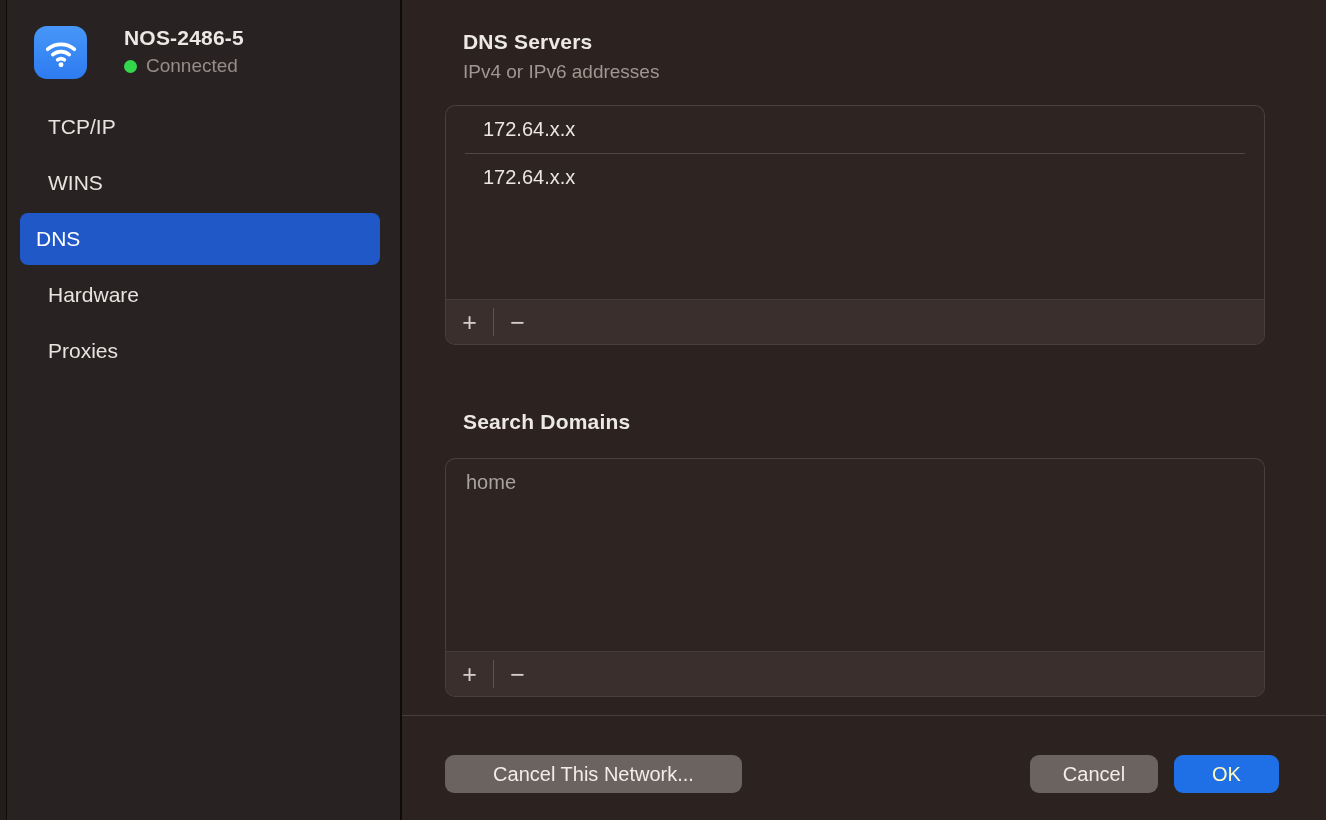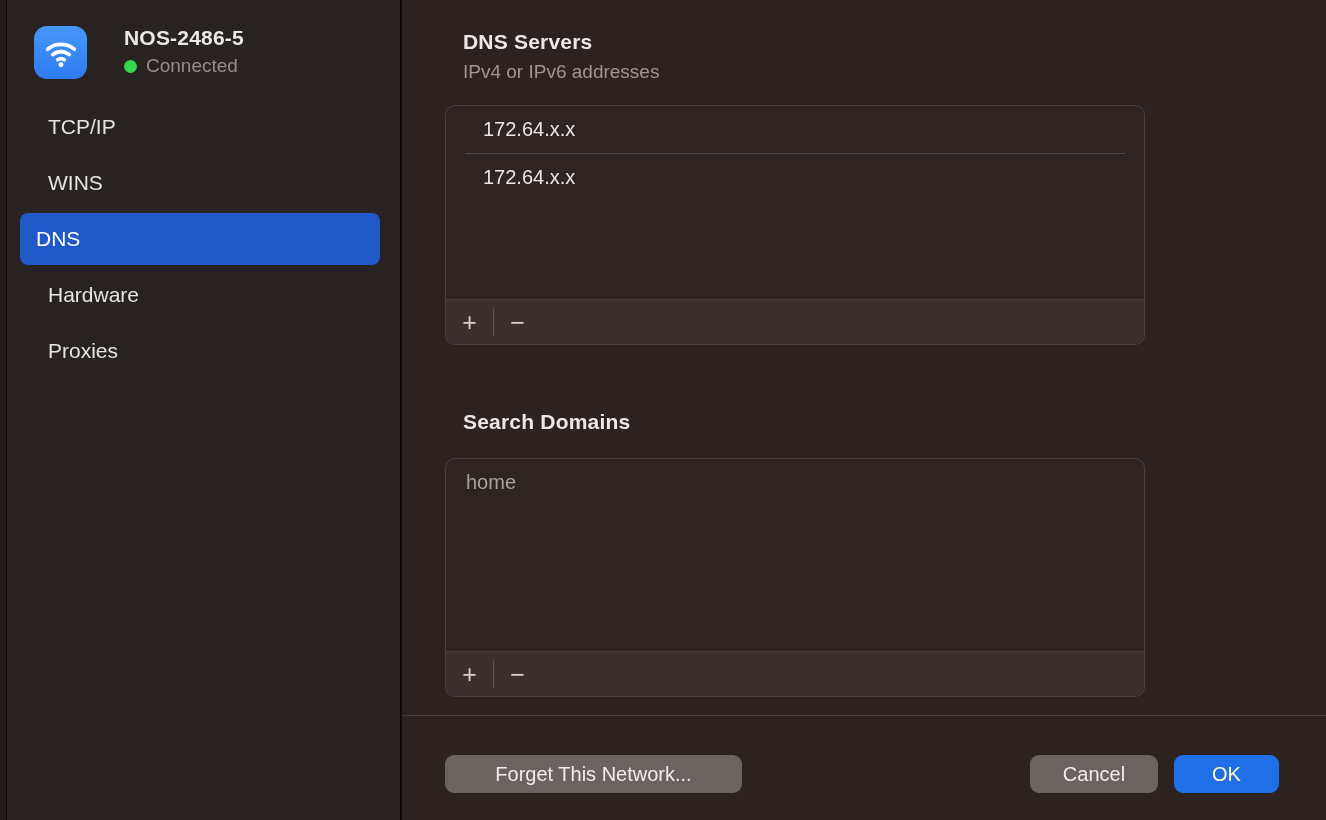--- a/index.html
+++ b/index.html
@@ -64,21 +64,21 @@
 
   
   .content{flex:1 1 auto;position:relative;background:var(--bg-content);}
   .section-title{position:absolute;left:61px;font-size:21px;font-weight:700;color:var(--text-primary);letter-spacing:.2px;}
   .section-sub{position:absolute;left:61px;font-size:19px;color:var(--text-secondary);}
   #dns-title{top:30px;}
   #dns-sub{top:61px;}
   #search-title{top:410px;}
 
   .list-box{
-    position:absolute;left:43px;width:700px;
+    position:absolute;left:43px;width:820px;
     background:var(--bg-box);
     border:1px solid rgba(255,255,255,0.13);
     border-radius:10px;
     overflow:hidden;
   }
   #dns-box{top:105px;height:240px;}
   #search-box{top:458px;height:239px;}
 
   .list-row{
     height:47px;display:flex;align-items:center;
@@ -180,18 +180,18 @@
         </button>
         <span class="tb-sep"></span>
         <button class="tb-btn">
           <span>−</span>
         </button>
       </div>
     </div>
 
     <div class="footer-divider"></div>
 
-    <button class="push-btn" id="forget-btn">Forget This Network...</button>
+    <button class="push-btn" id="forget-btn">Cancel This Network...</button>
     <button class="push-btn" id="cancel-btn">Cancel</button>
     <button class="push-btn" id="ok-btn">OK</button>
 
   </main>
 </div>
 
 </body></html>

